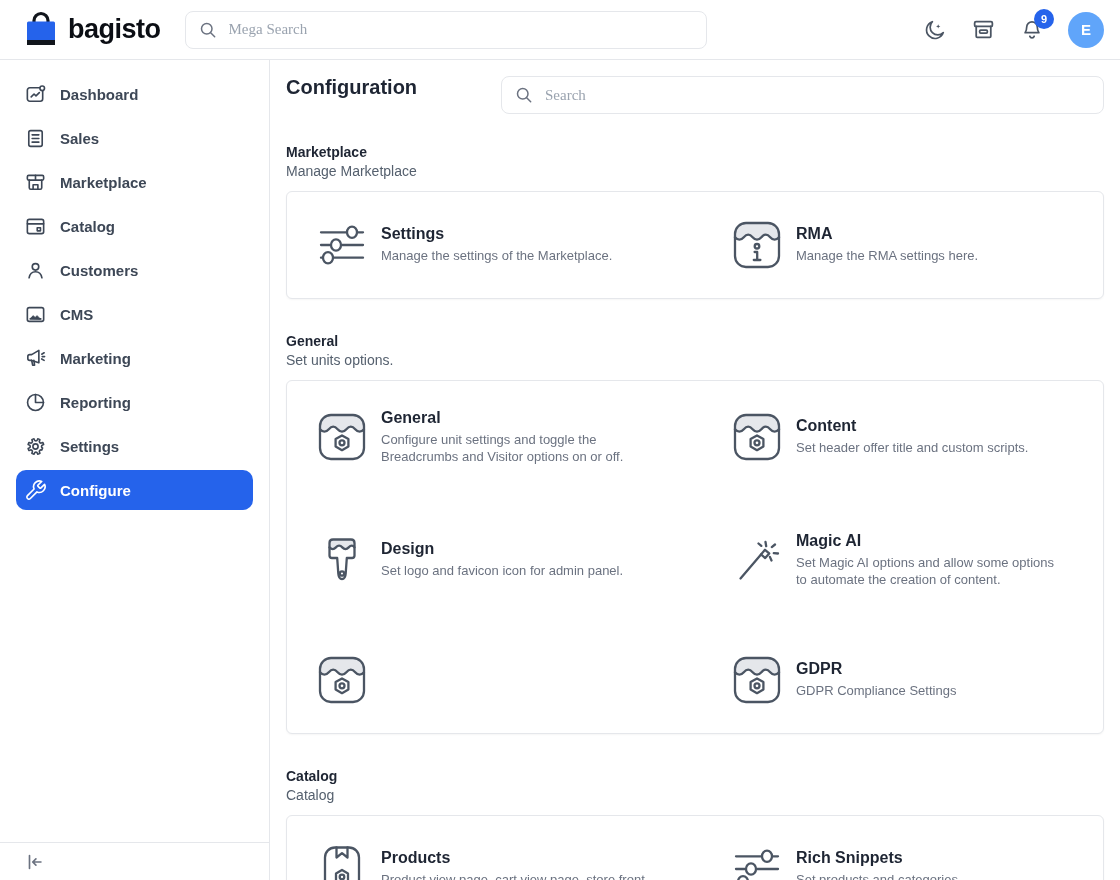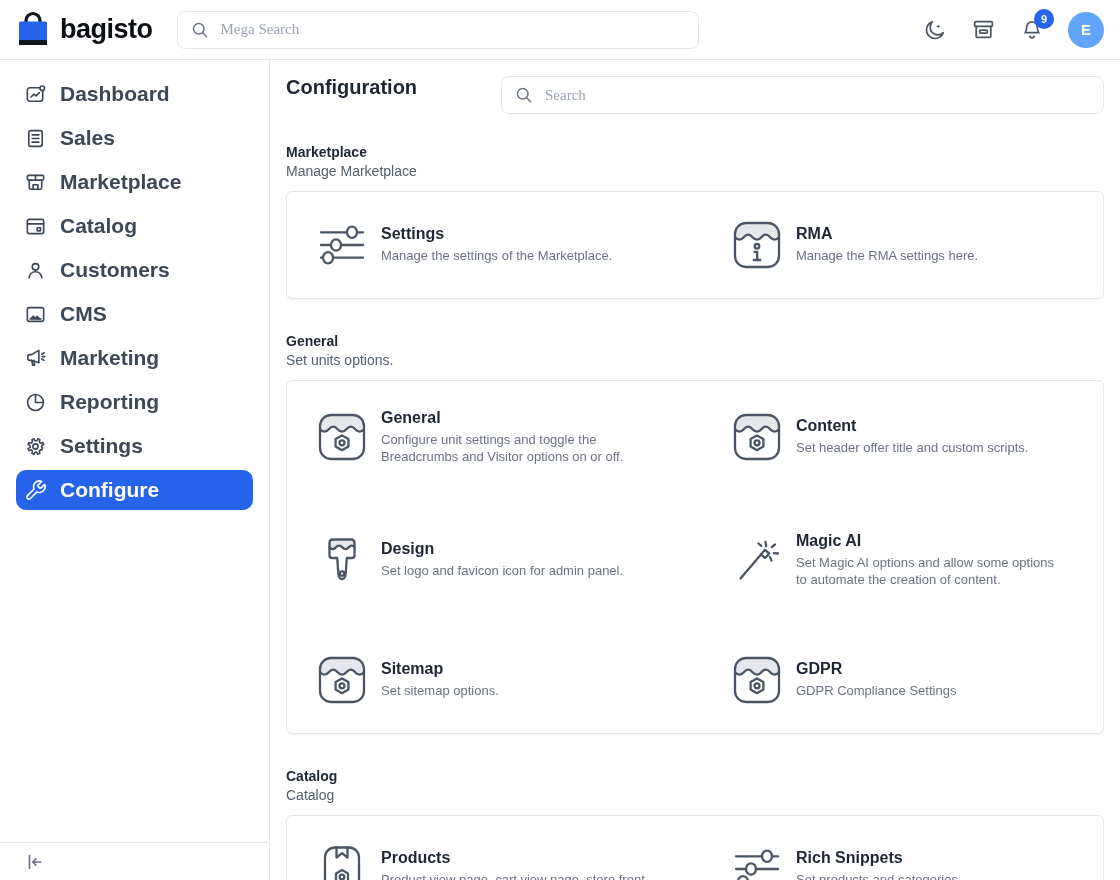--- a/index.html
+++ b/index.html
@@ -8,21 +8,21 @@
     --text_gray:#6b7280; --subtitle_gray:#55606e; --placeholder:#9aa3af;
   }
   *{box-sizing:border-box;}
   html,body{margin:0;padding:0;}
   body{width:1120px;height:880px;overflow:hidden;background:#fff;
        font-family:"Liberation Sans",sans-serif;color:var(--text_dark);}
   svg{display:block;}
   button{font-family:inherit;background:none;border:none;padding:0;cursor:pointer;}
 
   
-  header{height:60px;display:flex;align-items:center;padding:0 16px 0 16px;
+  header{height:60px;display:flex;align-items:center;padding:0 16px 0 24px;
          border-bottom:1px solid var(--border);}
   .brand{display:flex;align-items:center;gap:10px;cursor:pointer;}
   .brand-text{font-size:27px;font-weight:bold;color:#0b0e14;letter-spacing:-.5px;}
   .search-box{display:flex;align-items:center;gap:9px;border:1px solid var(--border);
               border-radius:8px;height:38px;padding:0 12px;background:#fff;color:var(--text_gray);}
   .search-box input{border:none;outline:none;flex:1;font-size:15px;color:#374151;
                     font-family:Liberation Serif, serif;background:transparent;}
   .search-box input::placeholder{color:var(--placeholder);}
   .mega-search{width:522px;margin-left:24px;}
   .header-right{margin-left:auto;display:flex;align-items:center;gap:24px;}
@@ -34,21 +34,21 @@
           color:#fff;font-size:15px;font-weight:bold;display:flex;
           align-items:center;justify-content:center;}
 
   
   .body-row{display:flex;height:820px;}
   aside{width:270px;flex:0 0 270px;border-right:1px solid var(--border);
         display:flex;flex-direction:column;justify-content:space-between;background:#fff;}
   nav{padding:14px 16px 0;}
   .nav-item{display:flex;align-items:center;gap:13px;height:40px;margin-bottom:4px;
             padding-left:8px;border-radius:10px;color:var(--sidebar_text);
-            font-size:21px;font-weight:bold;cursor:pointer;}
+            font-size:15px;font-weight:bold;cursor:pointer;}
   .nav-item .nav-icon{width:23px;height:23px;flex:0 0 23px;}
   .nav-item.active{background:var(--accent);color:#fff;}
   .collapse-bar{border-top:1px solid var(--border);height:38px;display:flex;
                 align-items:center;padding-left:24px;}
   .collapse-bar button{color:#6b7280;}
 
   
   main{flex:1;padding:16px 16px 0 16px;overflow:hidden;}
   .main-header{display:flex;align-items:flex-start;justify-content:space-between;margin-bottom:30px;}
   .page-title{font-size:20px;font-weight:bold;margin:0;color:var(--text_dark);}
@@ -350,24 +350,20 @@
               <a class="config-item">
     <span class="config-icon">
                   <svg viewBox="0 0 50 50" fill="none" stroke="currentColor" stroke-width="2.3" stroke-linecap="round" stroke-linejoin="round">
                     <path d="M3 17.2q4.4 5 8.8 0t8.8 0 8.8 0 8.8 0 8.8 0V14a11 11 0 0 0-11-11H14A11 11 0 0 0 3 14z" fill="#e5e7eb" stroke="none"></path>
                     <rect x="3" y="3" width="44" height="44" rx="11"></rect>
                     <path d="M3 17.2q4.4 5 8.8 0t8.8 0 8.8 0 8.8 0 8.8 0"></path>
                     <path d="M25 23.4l6.4 3.7v7.4L25 38.2l-6.4-3.7v-7.4z"></path>
                     <circle cx="25" cy="30.8" r="2.5"></circle>
                   </svg>
                 </span>
-    <span class="config-text">
-      <span class="config-item-title">Sitemap</span>
-      <span class="config-item-desc">Set sitemap options.</span>
-    </span>
   </a>
               <a class="config-item">
     <span class="config-icon">
                   <svg viewBox="0 0 50 50" fill="none" stroke="currentColor" stroke-width="2.3" stroke-linecap="round" stroke-linejoin="round">
                     <path d="M3 17.2q4.4 5 8.8 0t8.8 0 8.8 0 8.8 0 8.8 0V14a11 11 0 0 0-11-11H14A11 11 0 0 0 3 14z" fill="#e5e7eb" stroke="none"></path>
                     <rect x="3" y="3" width="44" height="44" rx="11"></rect>
                     <path d="M3 17.2q4.4 5 8.8 0t8.8 0 8.8 0 8.8 0 8.8 0"></path>
                     <path d="M25 23.4l6.4 3.7v7.4L25 38.2l-6.4-3.7v-7.4z"></path>
                     <circle cx="25" cy="30.8" r="2.5"></circle>
                   </svg>

